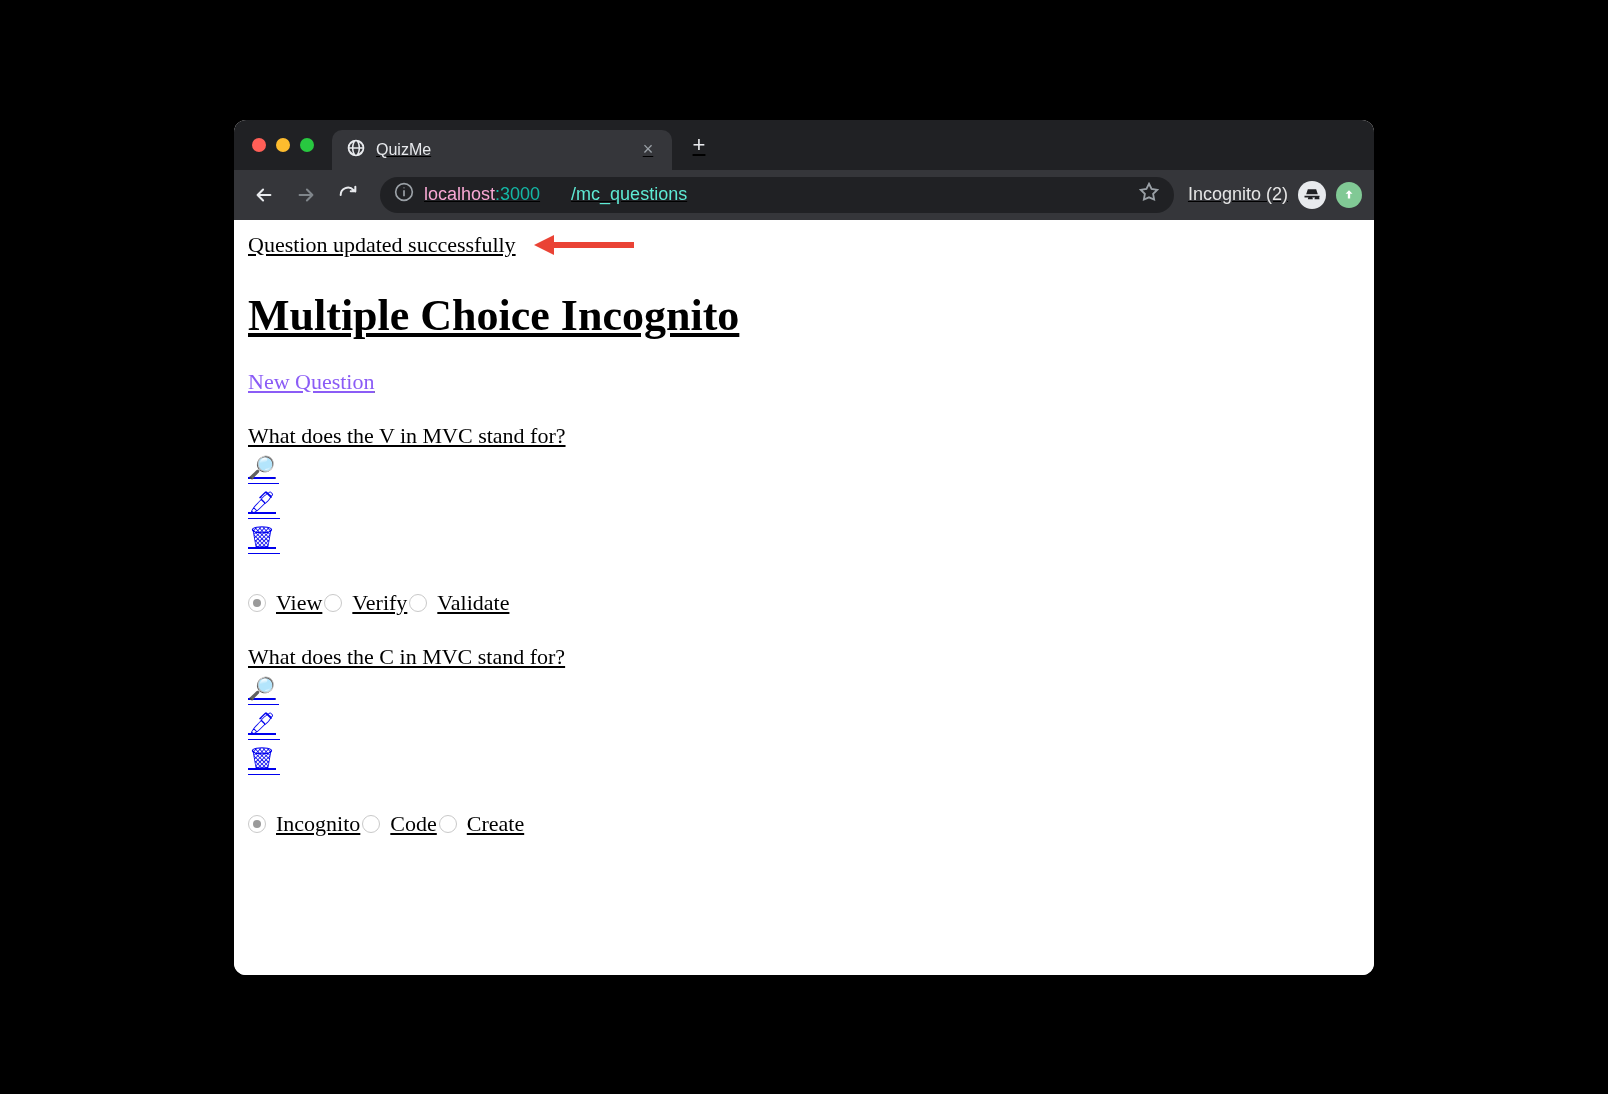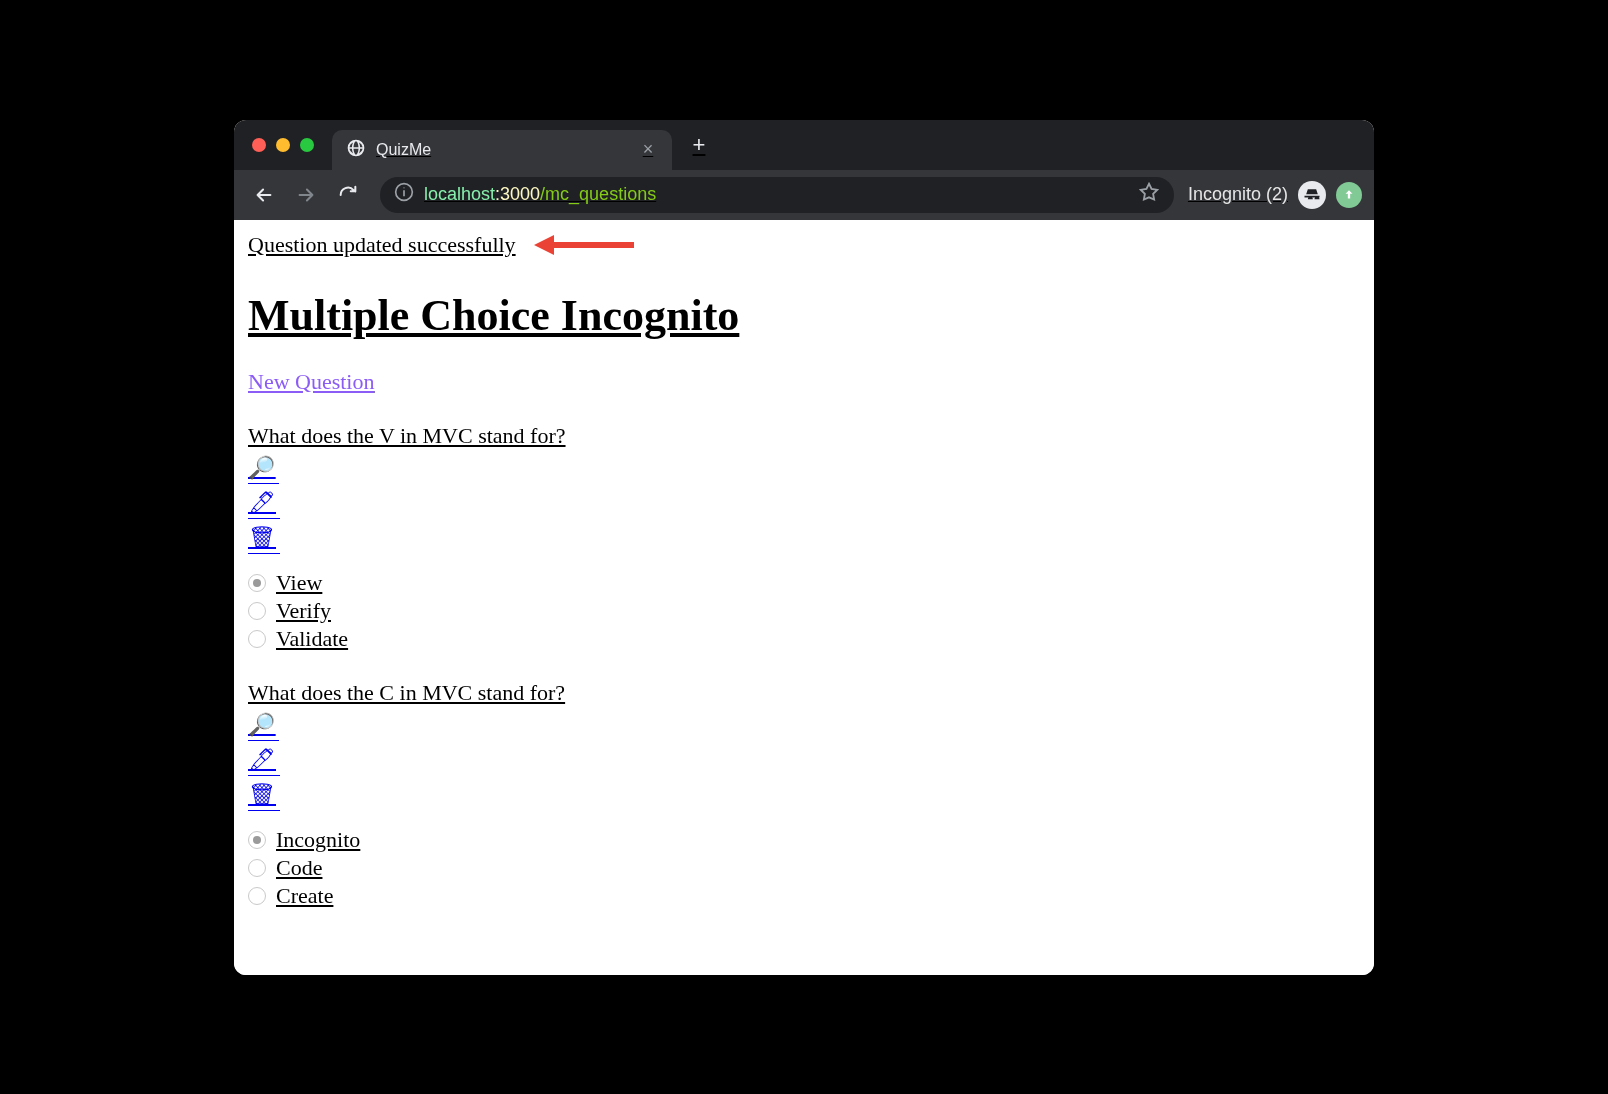--- a/index.html
+++ b/index.html
@@ -129,23 +129,23 @@
       margin: 0 8px;
     }
     .url-bar .info-icon svg {
       width: 20px;
       height: 20px;
       stroke: #9aa0a6;
       fill: none;
       stroke-width: 2;
     }
     .url-text { flex: 1; font-family: inherit; }
-    .url-host { color: #86efac; }
-    .url-port { color: #fef9c3; }
-    .url-path { color: #84cc16; }
+    .url-host { color: #f9a8d4; }
+    .url-port { color: #14b8a6; }
+    .url-path { color: #5eead4; margin-left: 31px; }
     .star-icon svg {
       width: 22px; height: 22px;
       stroke: #9aa0a6; fill: none; stroke-width: 2;
     }
     .right-controls {
       display: flex;
       align-items: center;
       gap: 10px;
       color: #e5e5e5;
       font-size: 18px;
@@ -199,23 +199,23 @@
     .action-link {
       color: #0000ee;
       text-decoration: underline;
       cursor: pointer;
       display: inline-flex;
       align-items: baseline;
       padding: 0 4px 2px 0;
       border-bottom: 1.5px solid #0000ee;
     }
     .options {
-      margin-top: 16px;
-      display: flex;
-      flex-direction: column;
+      margin-top: 36px;
+      display: flex;
+      flex-direction: row;
       gap: 2px;
     }
     .option-row {
       display: flex;
       align-items: center;
       gap: 10px;
     }
     .radio {
       width: 18px;
       height: 18px;

